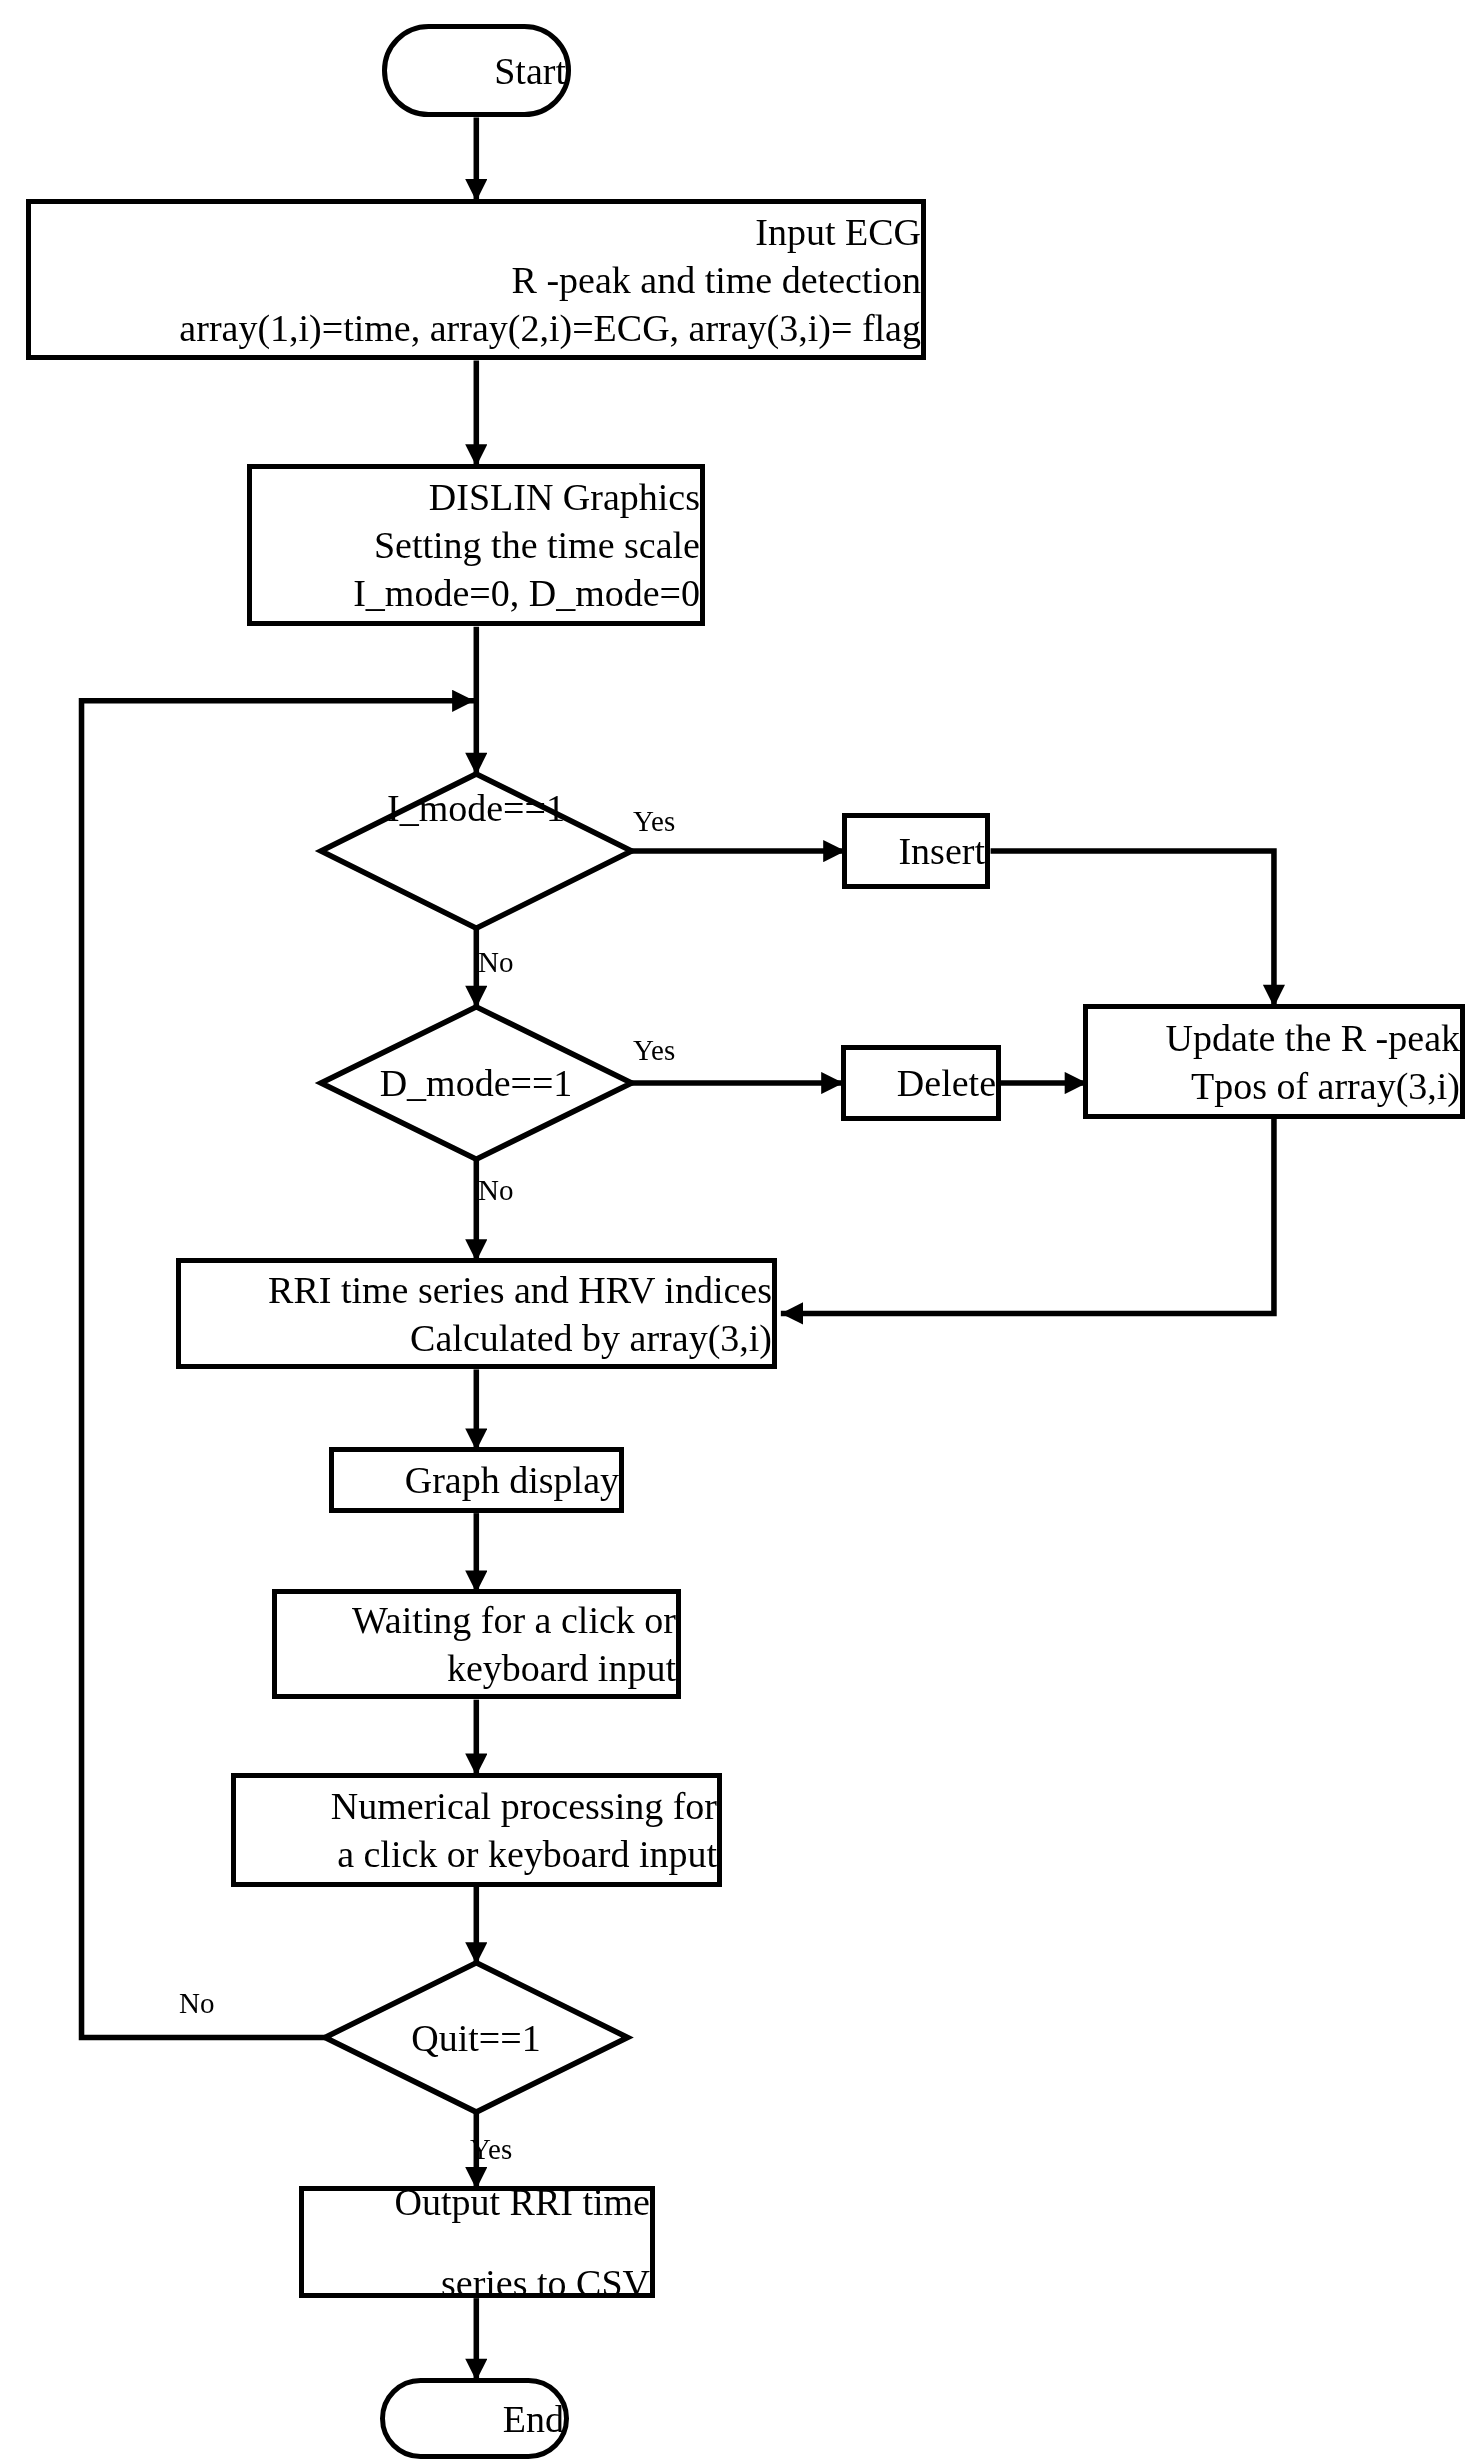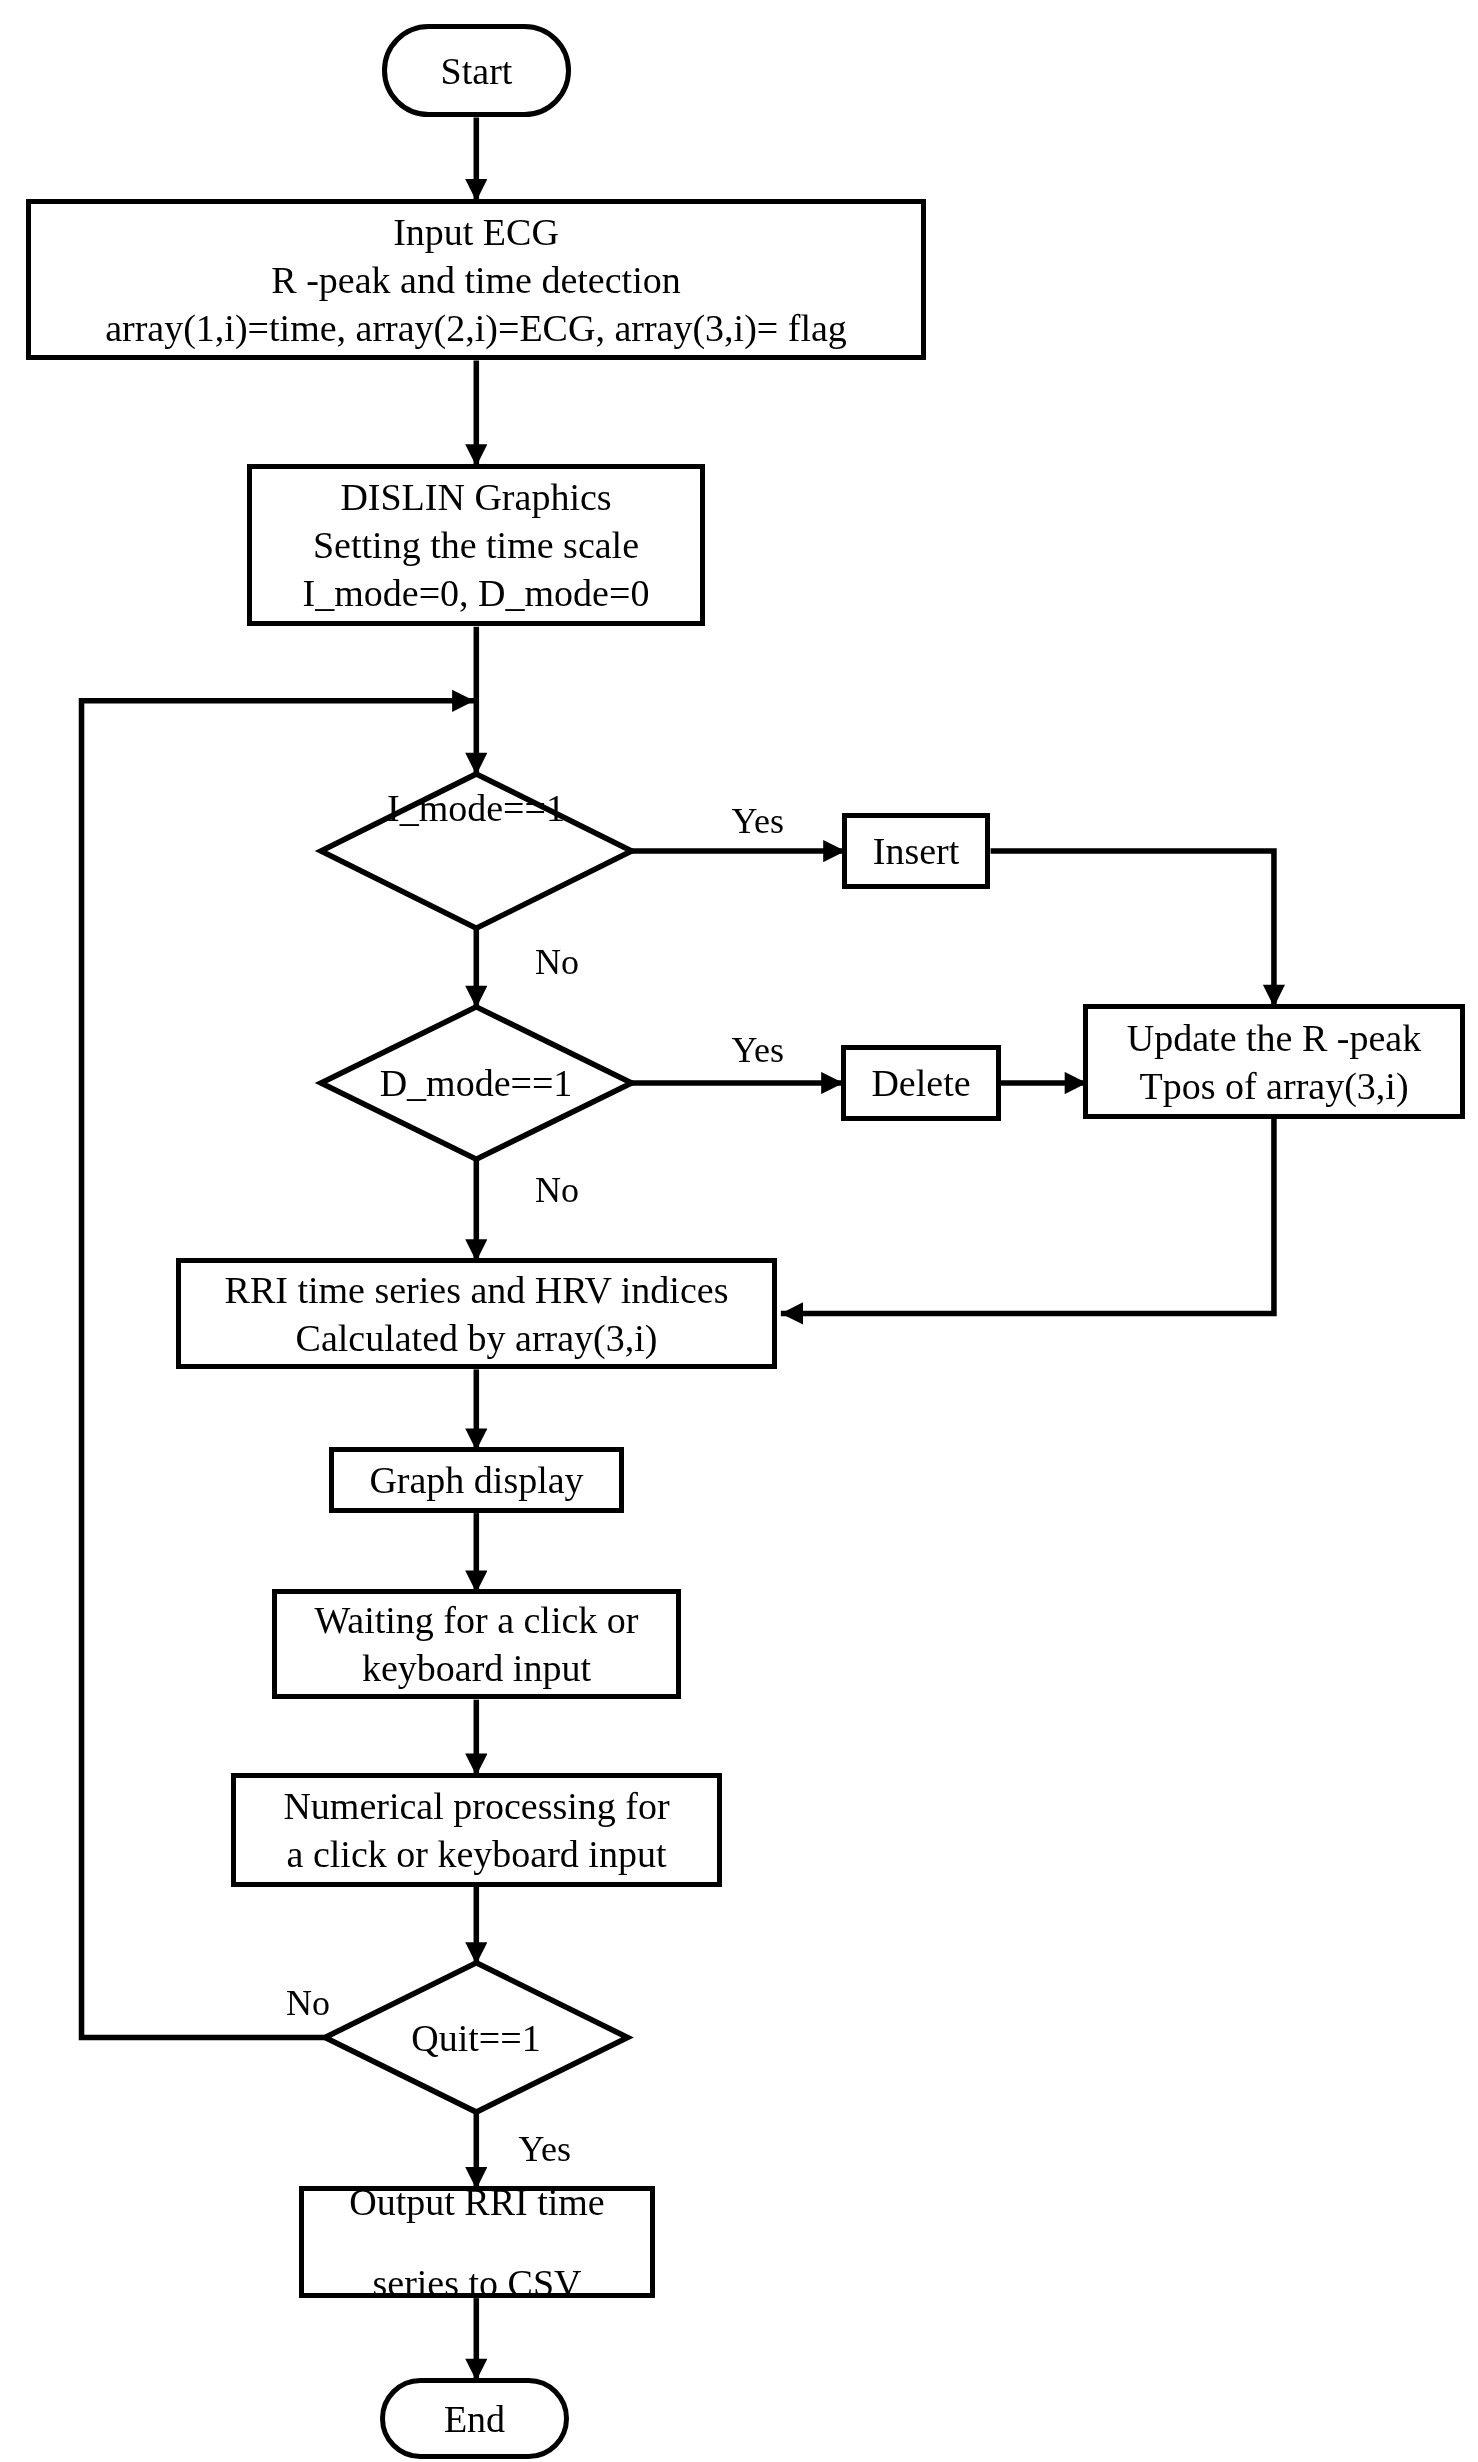--- a/index.html
+++ b/index.html
@@ -3,31 +3,31 @@
 <meta charset="utf-8">
 <style>
   html,body{margin:0;padding:0;background:#ffffff;}
   .canvas{
     position:relative;width:1479px;height:2462px;background:#ffffff;
     font-family:"Liberation Serif","DejaVu Serif",serif;color:#000000;
     overflow:hidden;
   }
   svg.wires{position:absolute;left:0;top:0;width:1479px;height:2462px;}
   .node{
-    position:absolute;display:flex;flex-direction:column;align-items:center;justify-content:center;
+    position:absolute;display:flex;flex-direction:column;align-items:flex-end;justify-content:center;
     text-align:center;font-size:38px;line-height:48px;box-sizing:border-box;background:#ffffff;
     white-space:nowrap;
   }
   .process{border:5.5px solid #000000;}
   .terminator{border:5.5px solid #000000;border-radius:504px;}
   .dlabel{
     position:absolute;text-align:center;font-size:38px;line-height:48px;white-space:nowrap;
   }
   .elabel{
-    position:absolute;text-align:right;font-size:36px;line-height:48px;white-space:nowrap;
+    position:absolute;text-align:left;font-size:29px;line-height:48px;white-space:nowrap;
   }
   polyline{fill:none;stroke:#000000;stroke-width:11;}
   polygon.decision{fill:#ffffff;stroke:#000000;stroke-width:11;stroke-linejoin:miter;}
 </style>
 </head>
 <body>
 
 <div class="canvas">
 
   <svg class="wires" width="1479" height="2462" viewBox="0 0 2932 4883" xmlns="http://www.w3.org/2000/svg">

